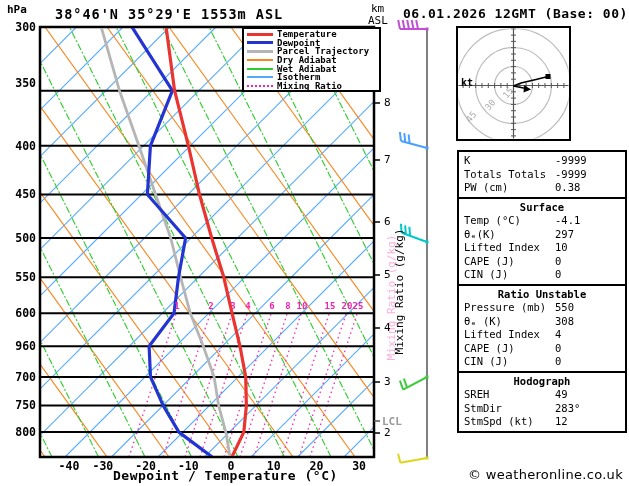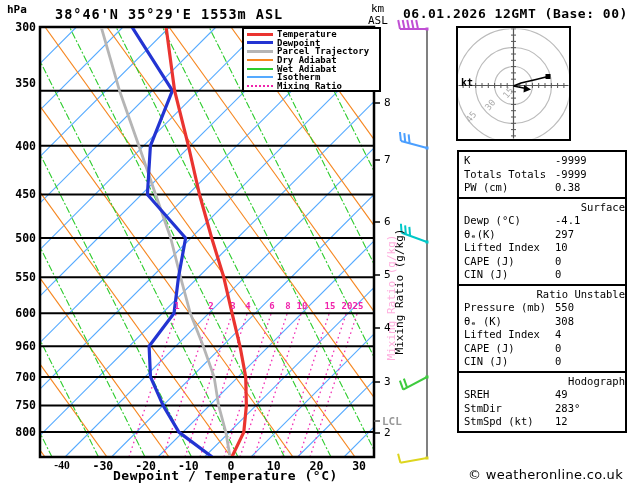--- a/index.html
+++ b/index.html
@@ -24,21 +24,21 @@
   .mixaxis.pink{left:311px;top:291px;color:#ffaede;}
   #legend{left:242px;top:27px;width:139px;height:65px;background:#fff;border:2px solid #000;
           box-sizing:border-box;padding-top:1px;}
   .lgrow{height:8.6px;display:flex;align-items:center;}
   .lgsample{display:inline-block;width:26px;margin-left:3px;margin-right:4px;flex:none;}
   .lgtext{font-size:9px;font-weight:bold;transform:scaleY(0.95);}
   #datatable{left:457px;top:152px;width:170px;box-sizing:border-box;font-size:10.5px;}
   .tsec{border:2px solid #000;box-sizing:border-box;padding:2px 0;margin-top:-2px;background:#fff;}
   .trow{position:relative;height:13.5px;line-height:13.5px;padding-left:5px;}
   .tval{position:absolute;left:96px;top:0;}
-  .tsec-title{text-align:right;height:13.5px;line-height:13.5px;}
+  .tsec-title{text-align:center;height:13.5px;line-height:13.5px;font-weight:bold;}
   .footer{left:452px;top:467px;font-size:13px;font-weight:normal;
           font-family:"DejaVu Sans",sans-serif;letter-spacing:0.3px;margin-left:16px;}
 </style>
 </head>
 <body>
 
 <div id="stage">
   <svg id="chart-svg" width="629" height="486" viewBox="0 0 629 486">
       <defs>
         <clipPath id="pc">
@@ -259,21 +259,21 @@
   <div class="ov ktlbl">kt</div>
 
   <div class="ov" id="datatable">
       <div class="tsec">
         <div class="trow"><span>K</span><span class="tval">-9999</span></div>
         <div class="trow"><span>Totals Totals</span><span class="tval">-9999</span></div>
         <div class="trow"><span>PW (cm)</span><span class="tval">0.38</span></div>
       </div>
       <div class="tsec">
         <div class="tsec-title">Surface</div>
-        <div class="trow"><span>Dewp (°C)</span><span class="tval">-4.1</span></div>
+        <div class="trow"><span>Temp (°C)</span><span class="tval">-4.1</span></div>
         <div class="trow"><span>θₑ(K)</span><span class="tval">297</span></div>
         <div class="trow"><span>Lifted Index</span><span class="tval">10</span></div>
         <div class="trow"><span>CAPE (J)</span><span class="tval">0</span></div>
         <div class="trow"><span>CIN (J)</span><span class="tval">0</span></div>
       </div>
       <div class="tsec">
         <div class="tsec-title">Ratio Unstable</div>
         <div class="trow"><span>Pressure (mb)</span><span class="tval">550</span></div>
         <div class="trow"><span>θₑ (K)</span><span class="tval">308</span></div>
         <div class="trow"><span>Lifted Index</span><span class="tval">4</span></div>
@@ -305,21 +305,21 @@
       <div class="ov plabel" style="left: 4px; top: 76px;">350</div>
       <div class="ov plabel" style="left: 4px; top: 138.813px;">400</div>
       <div class="ov plabel" style="left: 4px; top: 187.457px;">450</div>
       <div class="ov plabel" style="left: 4px; top: 230.971px;">500</div>
       <div class="ov plabel" style="left: 4px; top: 270.334px;">550</div>
       <div class="ov plabel" style="left: 4px; top: 306.27px;">600</div>
       <div class="ov plabel" style="left: 4px; top: 339.327px;">960</div>
       <div class="ov plabel" style="left: 4px; top: 369.934px;">700</div>
       <div class="ov plabel" style="left: 4px; top: 398.428px;">750</div>
       <div class="ov plabel" style="left: 4px; top: 425.082px;">800</div>
-      <div class="ov xtick" style="left: 62px; top: 459px; font-family: Liberation Serif, serif;">-40</div>
+      <div class="ov xtick" style="left: 69px; top: 459px;">-40</div>
       <div class="ov xtick" style="left: 102.9px; top: 459px;">-30</div>
       <div class="ov xtick" style="left: 145.6px; top: 459px;">-20</div>
       <div class="ov xtick" style="left: 188.3px; top: 459px;">-10</div>
       <div class="ov xtick" style="left: 231px; top: 459px;">0</div>
       <div class="ov xtick" style="left: 273.7px; top: 459px;">10</div>
       <div class="ov xtick" style="left: 316.4px; top: 459px;">20</div>
       <div class="ov xtick" style="left: 359.1px; top: 459px;">30</div>
       <div class="ov kmtick" style="left: 384px; top: 96px;">8</div>
       <div class="ov kmtick" style="left: 384px; top: 153px;">7</div>
       <div class="ov kmtick" style="left: 384px; top: 215px;">6</div>

